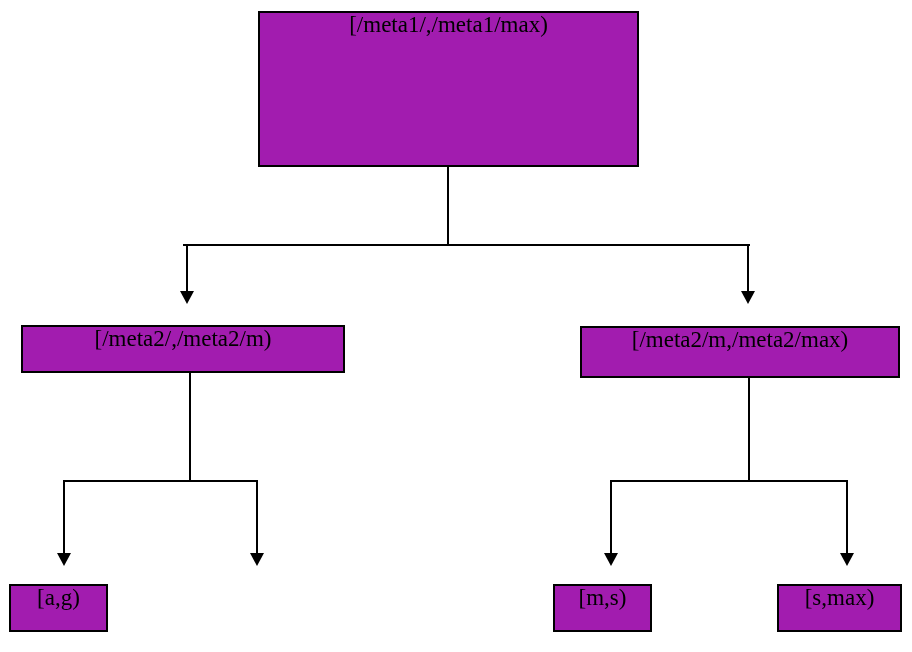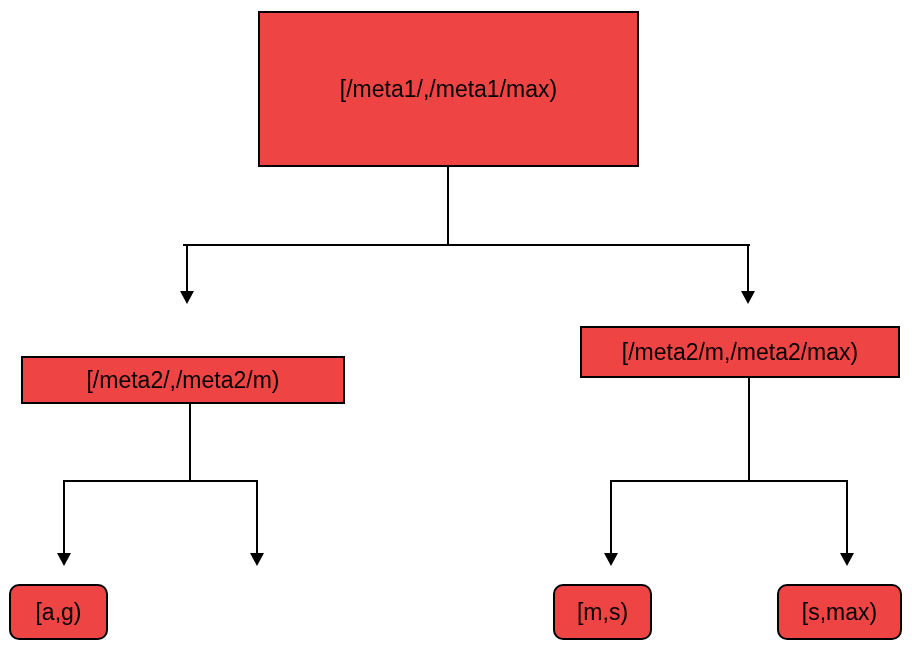--- a/index.html
+++ b/index.html
@@ -21,56 +21,54 @@
   #edges {
     position: absolute;
     left: 0;
     top: 0;
     width: 912px;
     height: 652px;
   }
   .node {
     position: absolute;
     box-sizing: border-box;
-    background: #ef4444;
+    background: #a21caf;
     border: 2px solid #000000;
     display: flex;
-    align-items: center;
+    align-items: flex-start;
     justify-content: center;
     color: #000000;
-    font-family: Liberation Sans, sans-serif;
+    font-family: Liberation Serif, serif;
     font-size: 23px;
     line-height: 1;
     letter-spacing: 0px;
     white-space: pre;
     z-index: 2;
   }
   .node-root {
     left: 258px;
     top: 11px;
     width: 381px;
     height: 156px;
   }
   .node-mid-left {
     left: 21px;
     top: 325px;
     width: 324px;
     height: 48px;
-    margin-top: 31px;
   }
   .node-mid-right {
     left: 580px;
     top: 326px;
     width: 320px;
     height: 52px;
   }
   .node-leaf {
     top: 584px;
-    height: 56px;
-    border-radius: 10px;
+    height: 48px;
   }
   .leaf-ag   { left: 9px;   width: 99px; }
   .leaf-gm   { left: 205px; width: 97px; }
   .leaf-ms   { left: 553px; width: 99px; }
   .leaf-smax { left: 777px; width: 125px; }
 </style>
 </head>
 <body>
 
 <div id="canvas">

